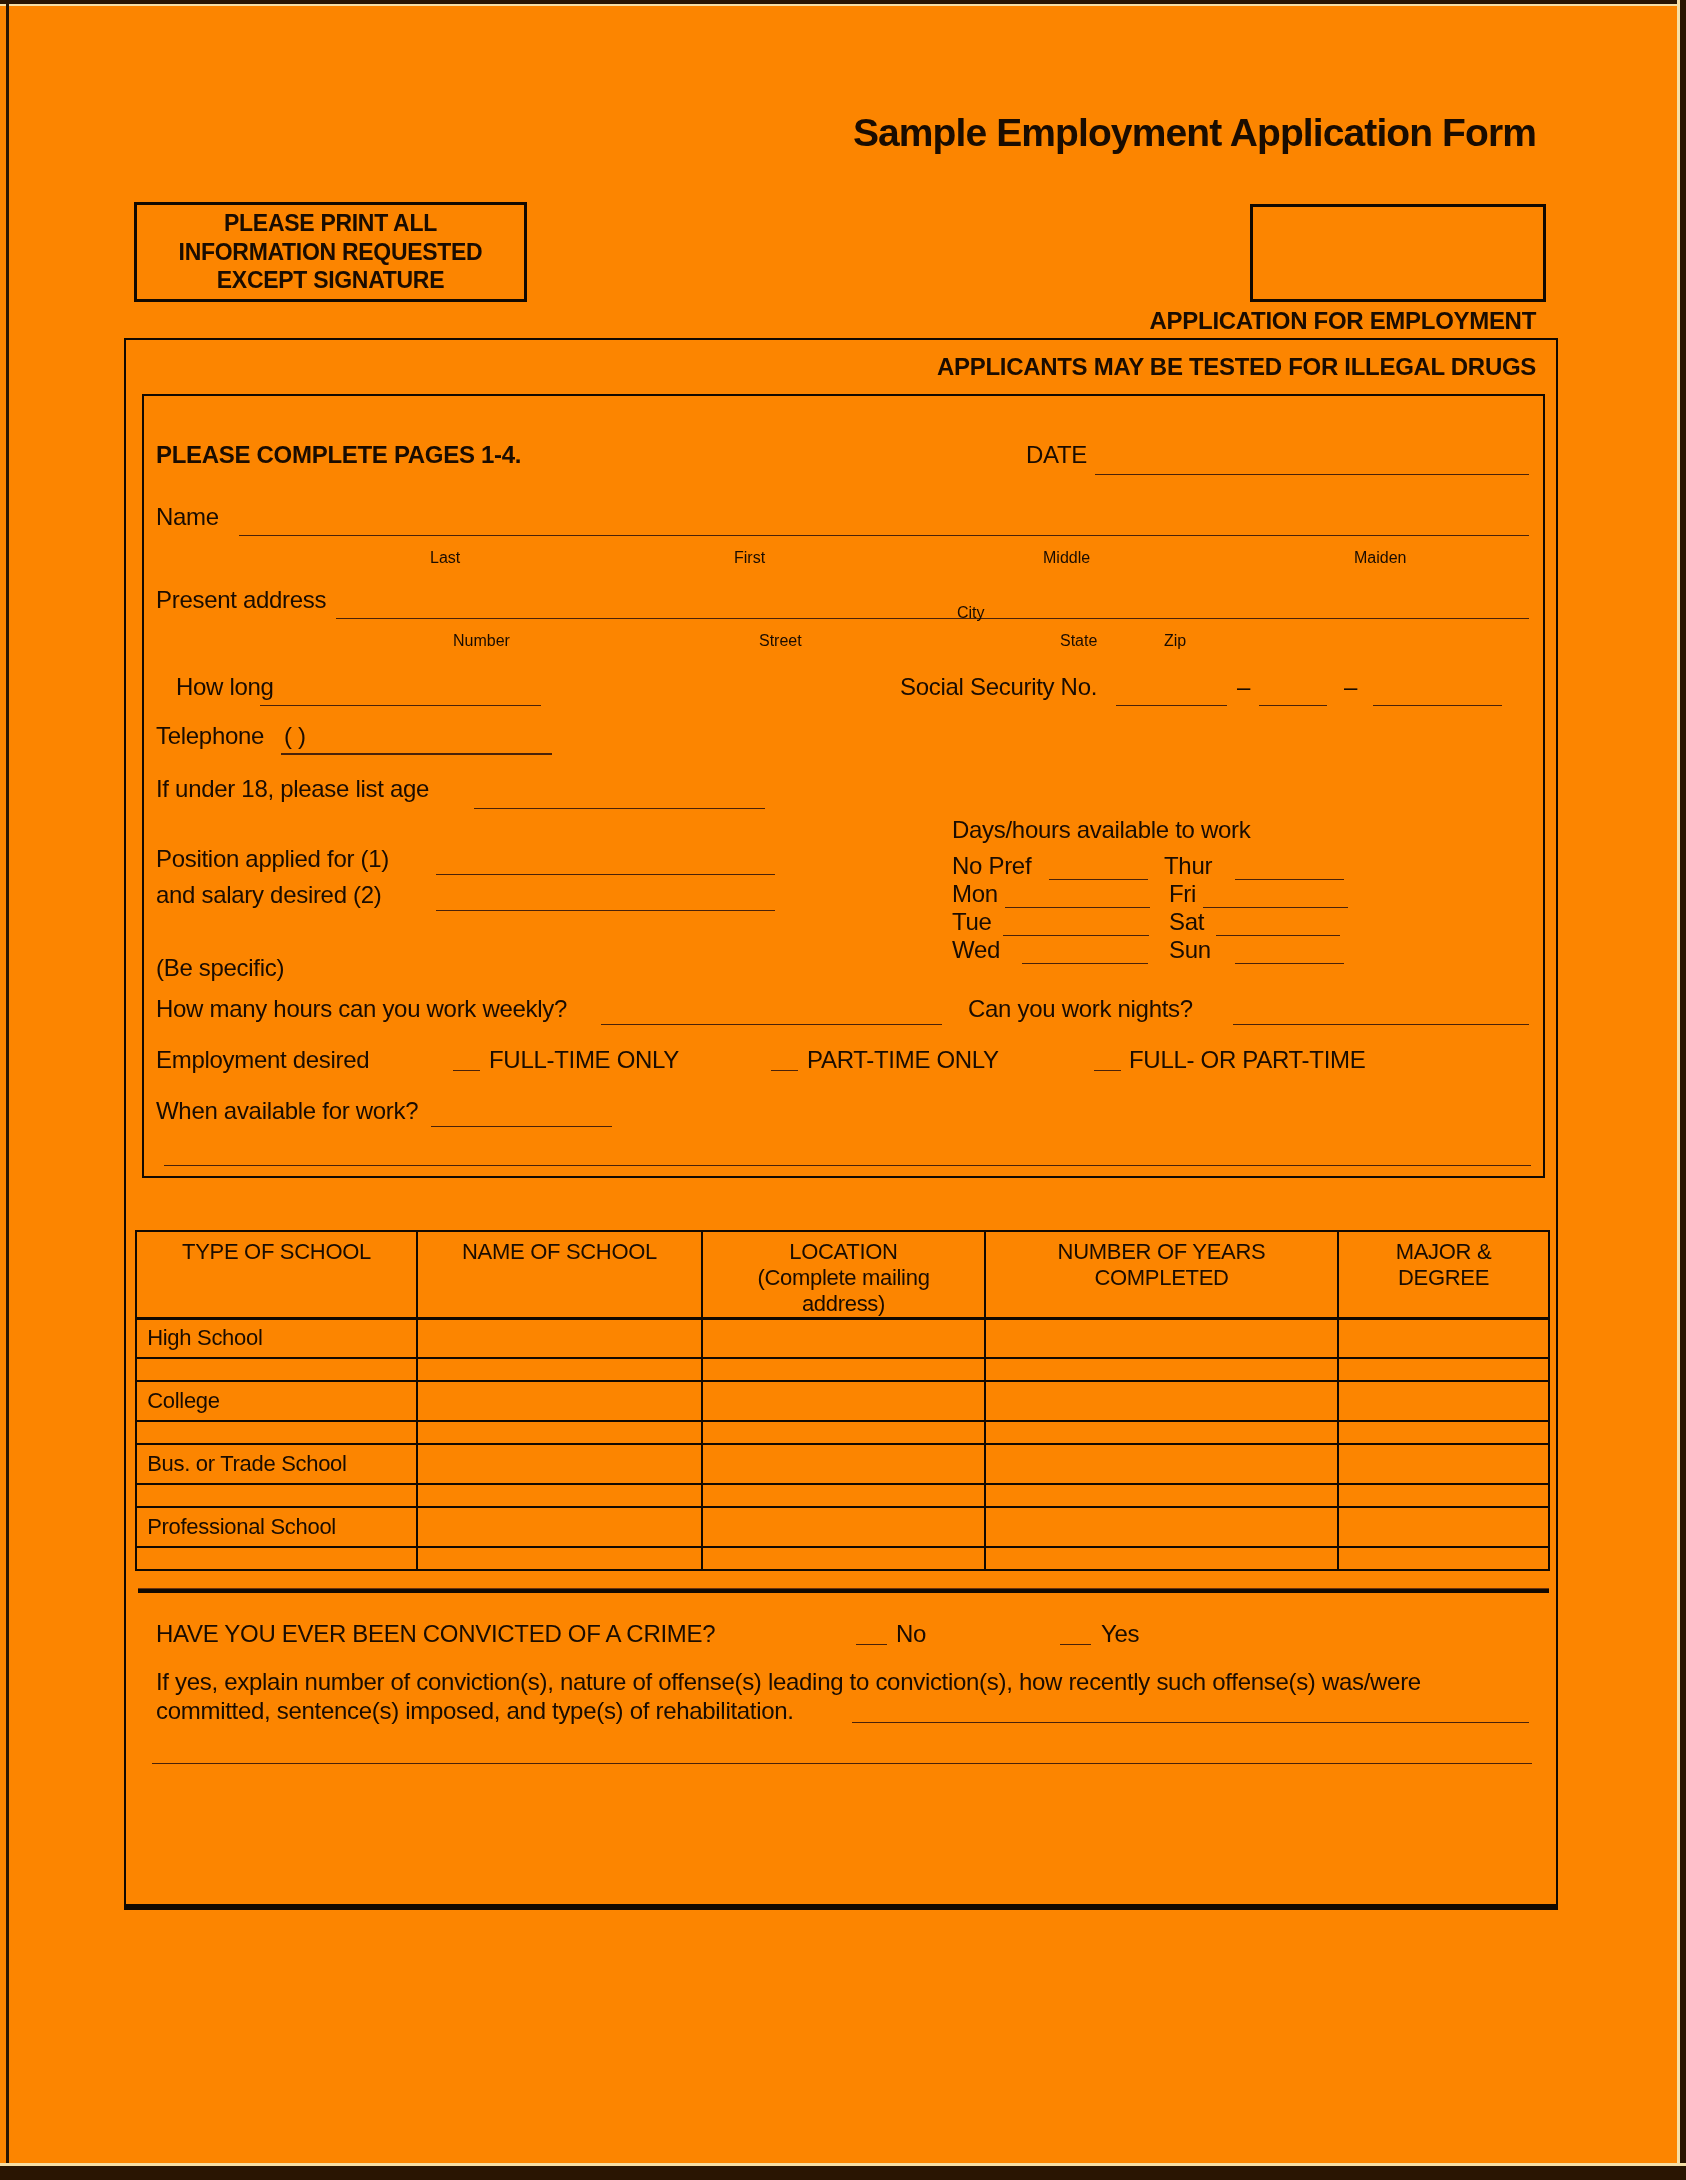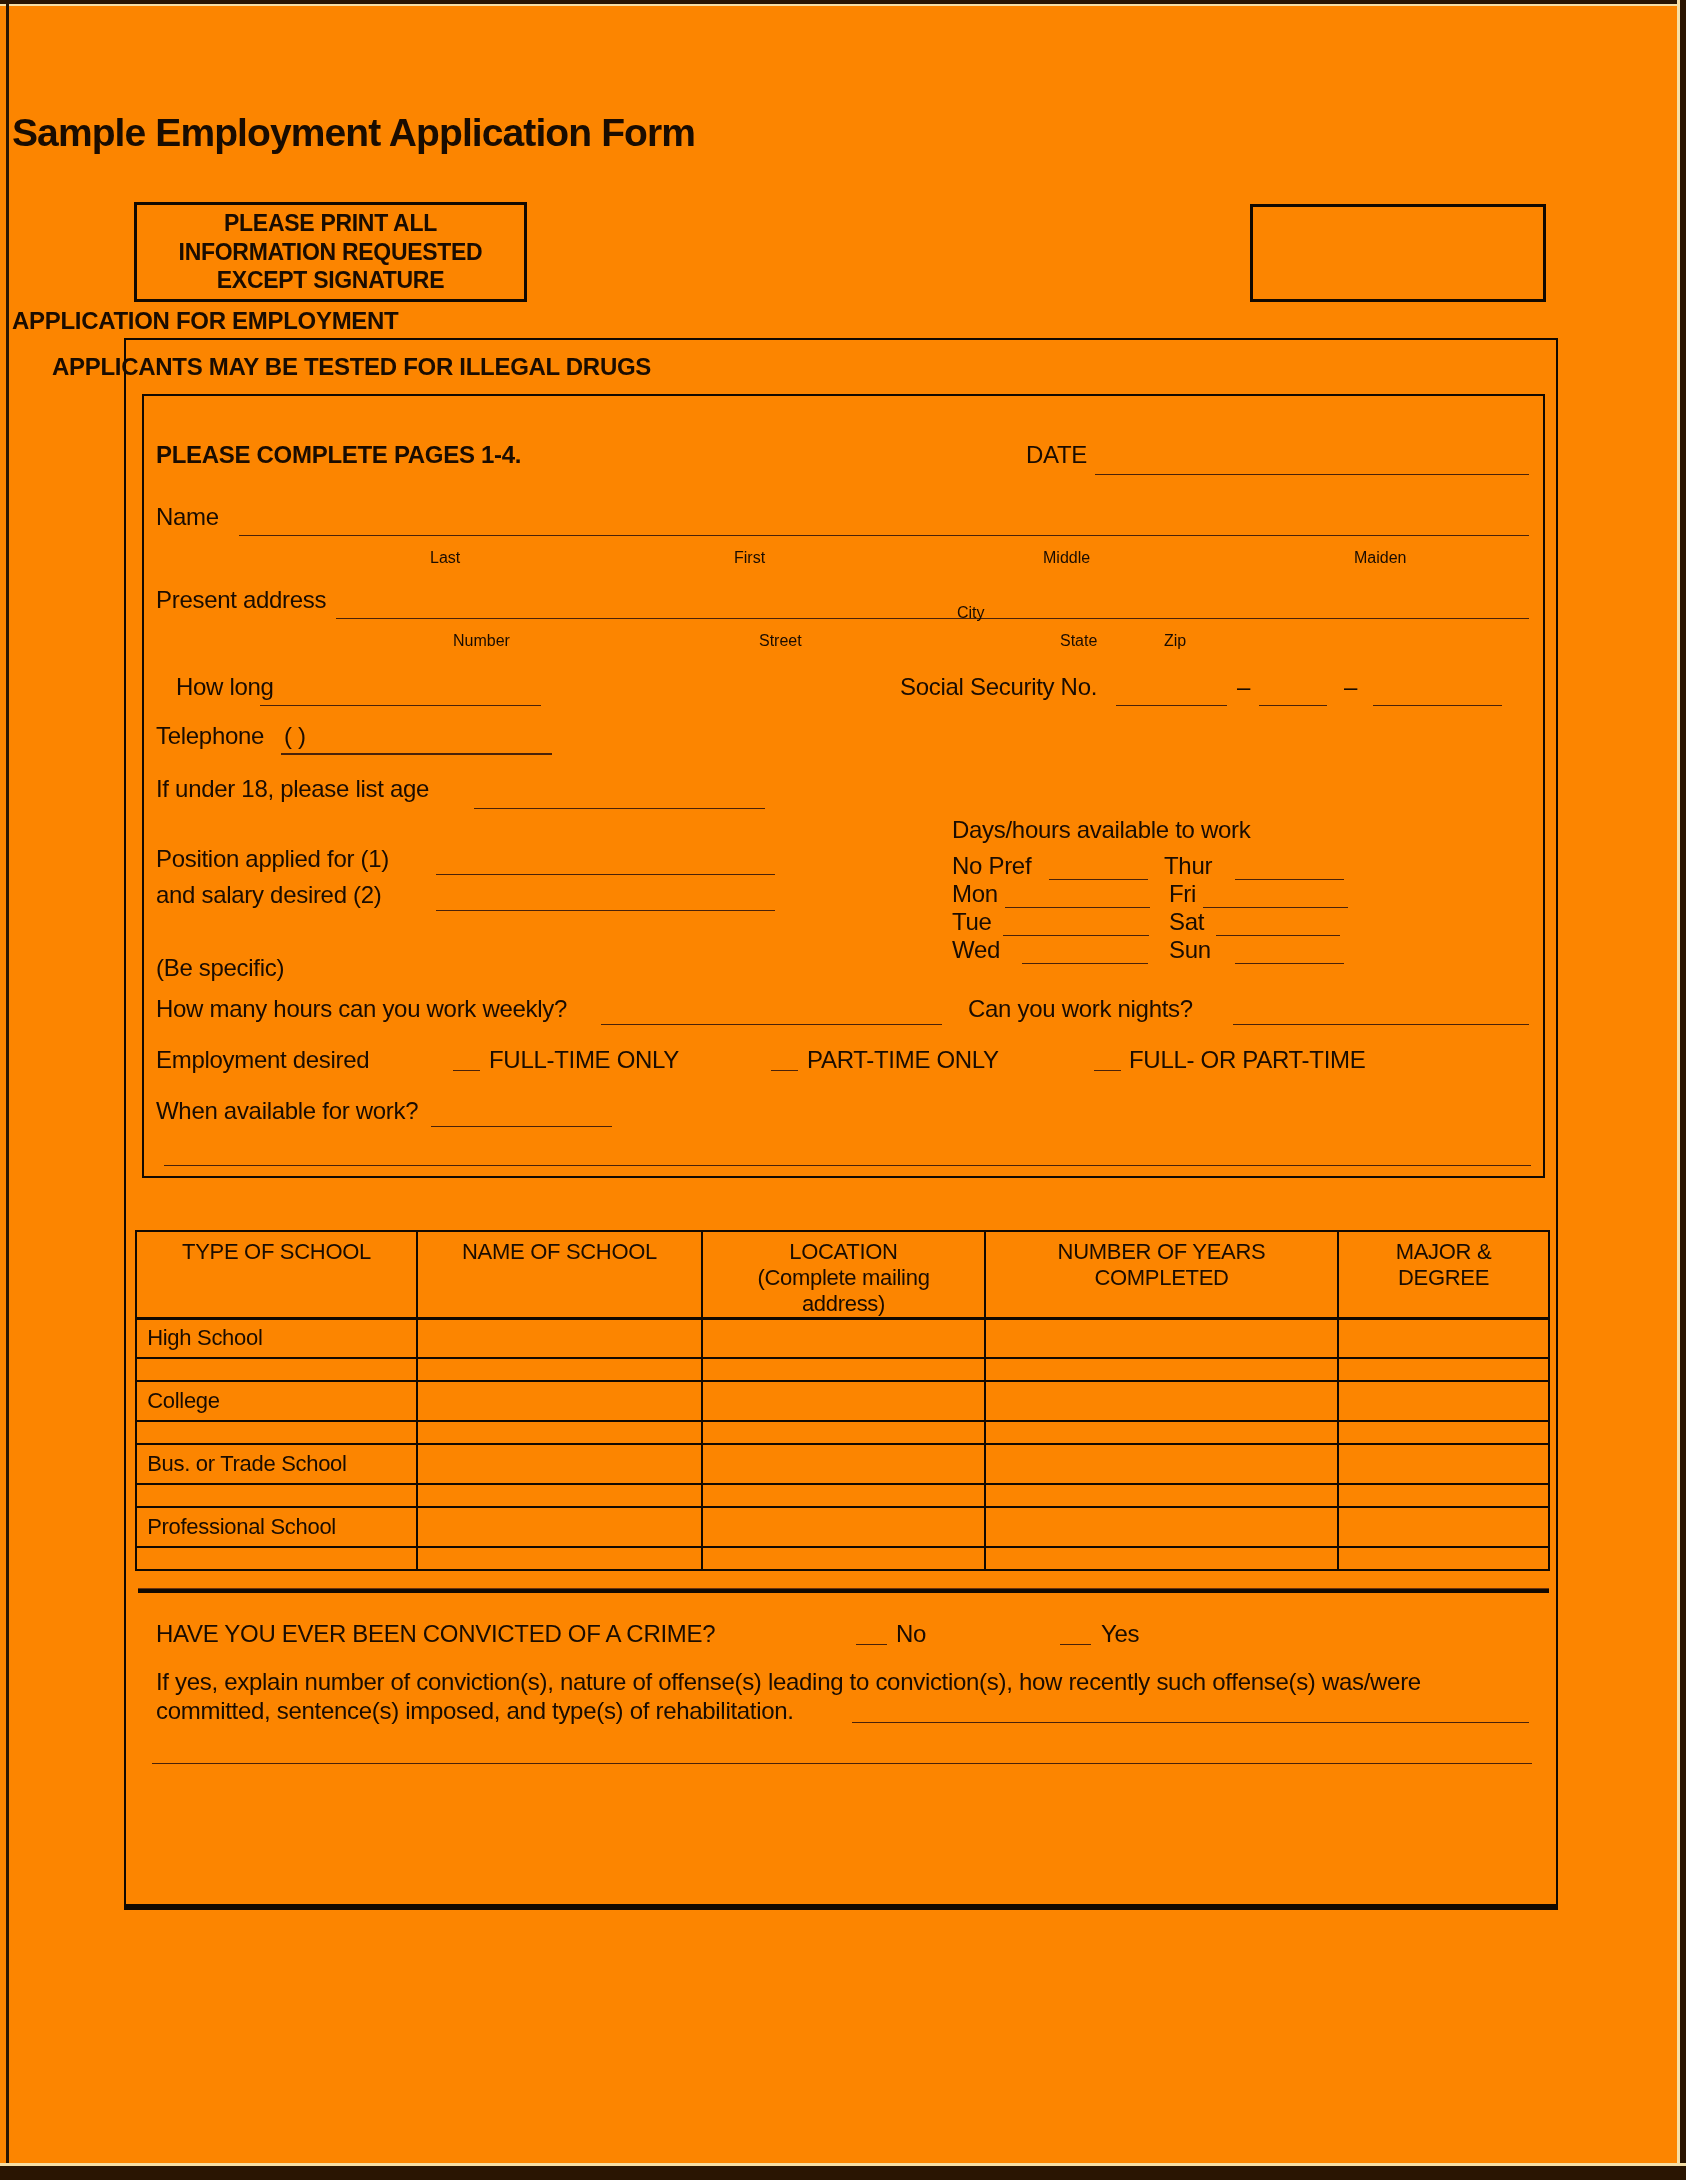--- a/index.html
+++ b/index.html
@@ -15,21 +15,21 @@
   .edge-top-hl { position:absolute; left:0; top:4.3px; width:1687px; height:1.7px; background:#F6DFA6; }
   .edge-left { left:6px; top:0; width:3.4px; height:2181px; }
   .edge-right { left:1680px; top:0; width:6.8px; height:2181px; }
   .edge-right-hl { position:absolute; left:1677px; top:0; width:2.6px; height:2181px; background:#F6DFA6; }
   .edge-bottom { left:0; top:2166px; width:1687px; height:14.5px; }
   .edge-bottom-hl { position:absolute; left:0; top:2163px; width:1687px; height:3.4px; background:#F6DFA6; }
 
   .t { position:absolute; font-size:24px; line-height:1.15; letter-spacing:-0.3px; white-space:nowrap; }
   .b { font-weight:bold; }
   .sm { font-size:16px; letter-spacing:0; }
-  .ctr { left:12px; width:1536px; text-align:left; }
+  .ctr { left:0; width:1536px; text-align:right; }
   .ul { position:absolute; height:0; border-bottom:1.7px solid #4A2208; }
   .ul3 { border-bottom-width:2.6px; }
   .box { position:absolute; border:2.6px solid #120900; }
 
   .print-box { left:134px; top:202px; width:387px; height:94px; border-width:3.4px;
                display:flex; flex-direction:column; justify-content:center; text-align:center; }
   .print-box div { font-weight:bold; font-size:23px; line-height:1.25; letter-spacing:-0.3px; }
   .stamp-box { left:1250px; top:204px; width:290px; height:92px; border-width:3.4px; }
 
   .main-box { left:124px; top:338px; width:1430px; height:1564px; border-width:2.6px; border-bottom-width:6px; }
@@ -67,21 +67,21 @@
     <div>PLEASE PRINT ALL</div>
     <div>INFORMATION REQUESTED</div>
     <div>EXCEPT SIGNATURE</div>
   </div>
 
   <div class="box stamp-box"></div>
 
   <div class="t b ctr" style="top:307px;">APPLICATION FOR EMPLOYMENT</div>
 
   <div class="box main-box"></div>
-  <div class="t b ctr" style="top:353px;padding-left:40px;">APPLICANTS MAY BE TESTED FOR ILLEGAL DRUGS</div>
+  <div class="t b ctr" style="top:353px;">APPLICANTS MAY BE TESTED FOR ILLEGAL DRUGS</div>
 
   <div class="box inner-box"></div>
 
   <div class="t b" style="left:156px; top:441px;">PLEASE COMPLETE PAGES 1-4.</div>
   <div class="t" style="left:1026px; top:441px;">DATE</div>
   <div class="ul" style="left:1095px; top:474px; width:434px;"></div>
 
   <div class="t" style="left:156px; top:503px;">Name</div>
   <div class="ul" style="left:239px; top:535px; width:1290px;"></div>
   <div class="t sm" style="left:430px; top:549px;">Last</div>

